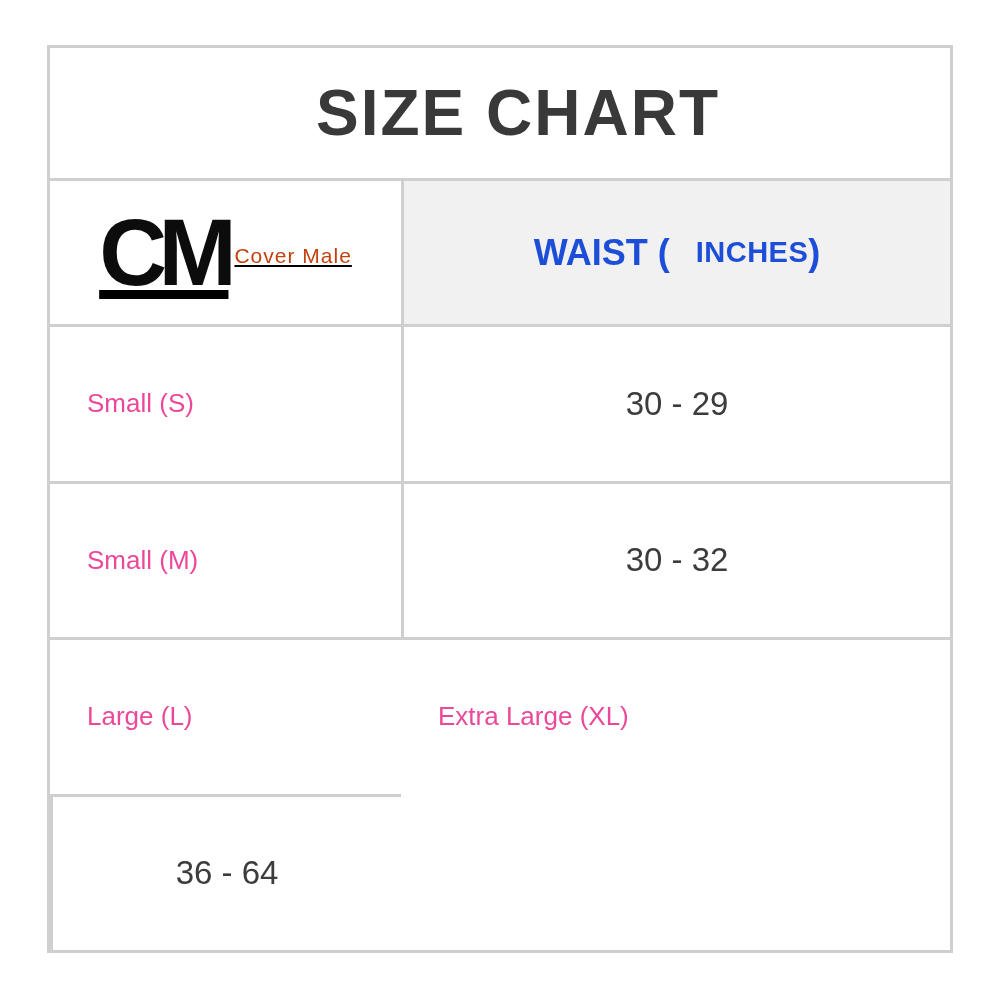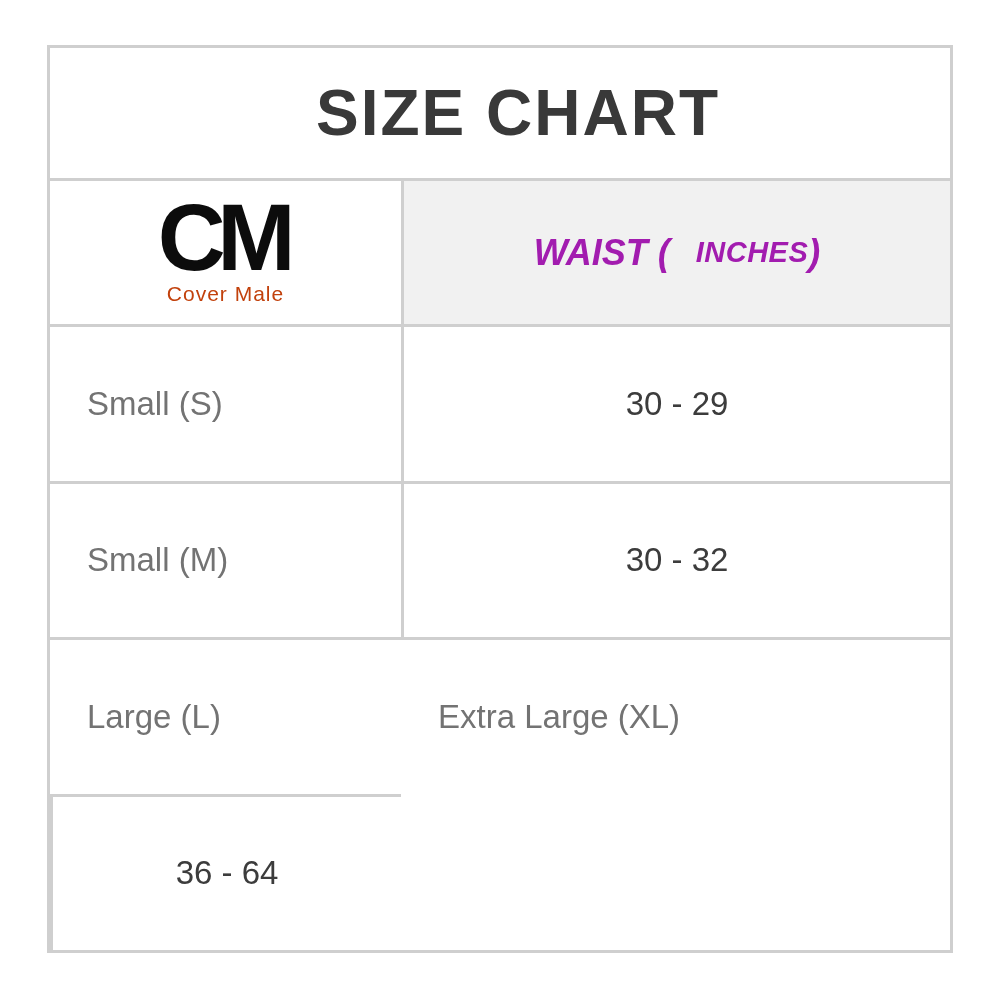--- a/index.html
+++ b/index.html
@@ -48,22 +48,23 @@
     font-size: 64px;
     font-weight: bold;
     letter-spacing: 2px;
     color: #393939;
   }
 
   .border-top { border-top: 3px solid #cfcfcf; }
   .border-left { border-left: 3px solid #cfcfcf; }
 
   .logo-cell {
-    flex-direction: column;
+    flex-direction: row;
     background: #ffffff;
+    text-decoration: underline;
   }
 
   .logo-abbr {
     font-size: 94px;
     font-weight: bold;
     letter-spacing: -0.09em;
     line-height: 0.82;
     color: #0c0c0c;
     padding-right: 6px;
   }
@@ -71,43 +72,42 @@
   .logo-name {
     font-size: 21px;
     font-weight: normal;
     letter-spacing: 1px;
     color: #c2410c;
     margin-top: 6px;
   }
 
   .waist-header-cell {
     background: #f1f1f1;
-    color: #a21caf;
+    color: #1d4ed8;
     font-weight: bold;
-    font-style: italic;
   }
 
   .waist-prefix, .waist-suffix {
     font-size: 36px;
     font-weight: bold;
     white-space: pre;
   }
 
   .waist-unit {
     font-size: 29px;
     font-weight: bold;
     letter-spacing: 0.5px;
     margin-left: 26px;
   }
 
   .size-cell {
     justify-content: flex-start;
     padding-left: 37px;
-    font-size: 33px;
-    color: #737373;
+    font-size: 26px;
+    color: #ec4899;
     text-align: right;
   }
 
   .waist-cell {
     font-size: 33px;
     color: #3c3c3c;
   }
 </style>
 </head>
 <body>

